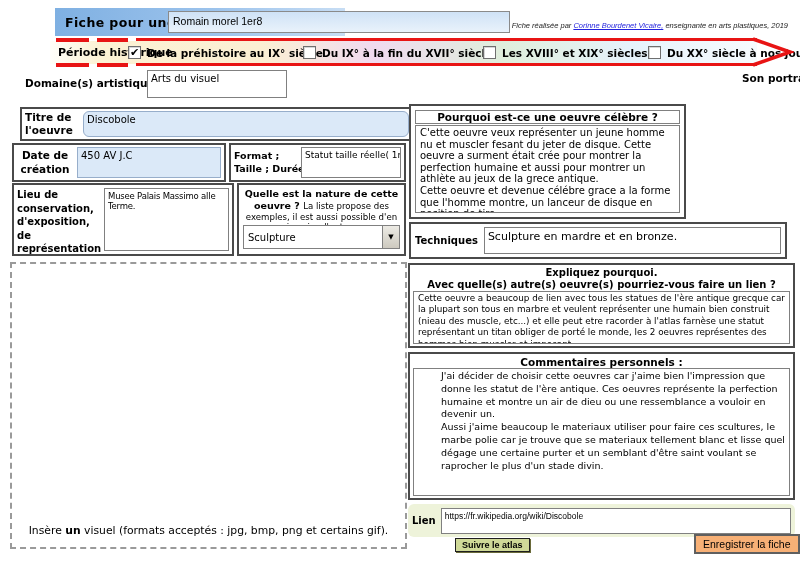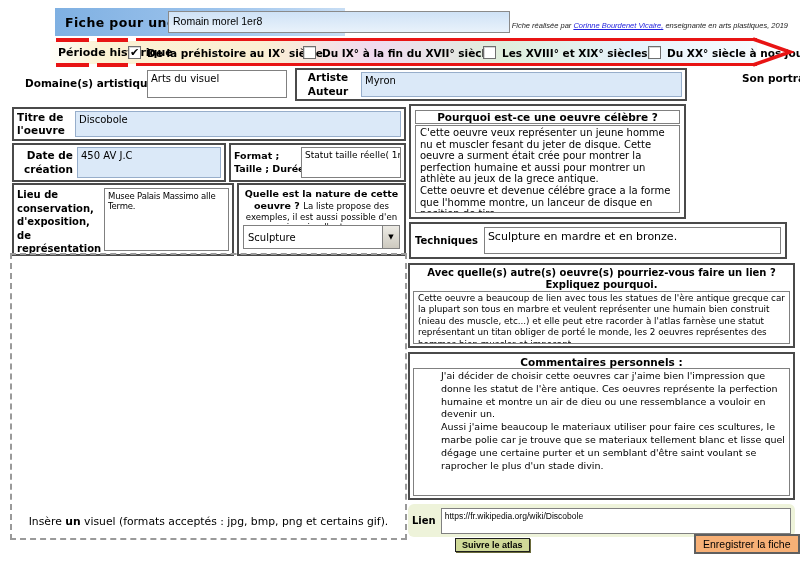--- a/index.html
+++ b/index.html
@@ -46,26 +46,26 @@
   .val { font-size:10px; padding:2px 3px; overflow:hidden; }
 
   
   .domaine-label { left:25px; top:77px; font-weight:bold; font-size:10.5px; white-space:nowrap; }
   .domaine-input { left:147px; top:70px; width:140px; height:28px; }
   .artiste-box { left:295px; top:68px; width:392px; height:33px; display:flex; padding:2px 3px; gap:5px; align-items:stretch; }
   .artiste-label { width:56px; text-align:center; line-height:1.25; align-self:center; }
   .artiste-input { flex:1; }
   .portrait-label { left:742px; top:72px; font-weight:bold; font-size:10.5px; white-space:nowrap; }
 
-  .titre-box { left:12px; top:107px; width:394px; height:34px; display:flex; padding:2px 3px; gap:4px; }
+  .titre-box { left:20px; top:107px; width:394px; height:34px; display:flex; padding:2px 3px; gap:4px; }
   .titre-label { width:54px; line-height:1.25; align-self:center; }
-  .titre-input { flex:1; }
+  .titre-input { flex:1;border-radius:6px; }
 
   .date-box { left:12px; top:143px; width:214px; height:39px; display:flex; padding:2px 3px; gap:4px; }
-  .date-label { width:56px; text-align:right; line-height:1.25; align-self:center; }
+  .date-label { width:56px; text-align:center; line-height:1.25; align-self:center; }
   .date-input { flex:1; }
 
   .format-box { left:229px; top:143px; width:177px; height:39px; display:flex; padding:2px 3px; gap:3px; }
   .format-label { width:64px; font-size:9.5px; line-height:1.3; align-self:center; white-space:nowrap; }
   .format-input { flex:1; font-size:9px; white-space:nowrap; }
 
   .lieu-box { left:12px; top:183px; width:222px; height:73px; display:flex; padding:3px; gap:3px; }
   .lieu-label { width:84px; font-size:10px; line-height:1.35; }
   .lieu-input { flex:1; font-size:8.5px; letter-spacing:-0.2px; }
 
@@ -97,21 +97,21 @@
   .lien-area { left:408px; top:504px; width:387px; height:33px; background:#eef3da; display:flex; align-items:center; padding:2px 4px; gap:5px;border-radius:6px; }
   .lien-label { font-weight:bold; font-size:10px; }
   .lien-input { flex:1; height:26px; font-family:"Liberation Sans", sans-serif; font-size:8.5px; padding:2px 3px; }
 
   .follow-btn { left:455px; top:538px; background:#cfd998; border:1px solid #1f1f1f; box-shadow:1px 1px 0 #6a6a3a;
     font-weight:bold; font-size:9px; padding:1px 6px; white-space:nowrap; cursor:pointer; }
   .save-btn { left:694px; top:534px; background:#f7b076; border:2px solid #5f5f5f;
     font-size:10.5px; padding:2px 7px; white-space:nowrap; cursor:pointer; font-family:"Liberation Sans", sans-serif; }
 
   
-  .visual-box { left:10px; top:253px; width:397px; height:287px; border:2px dashed #9a9a9a; }
+  .visual-box { left:10px; top:262px; width:397px; height:287px; border:2px dashed #9a9a9a; }
   .visual-caption { position:absolute; bottom:10px; left:0; right:0; text-align:center; font-size:10.8px; }
 </style>
 </head>
 <body>
 
 <div class="page">
 
   <div class="abs header-bar">
     <span class="header-title">Fiche pour une oeuvre par</span>
   </div>
@@ -146,24 +146,20 @@
   <div class="abs redline" style="left:136px; top:38px; width:621px; height:3px;"></div>
   <div class="abs redline" style="left:56px; top:63px; width:33px; height:4px;"></div>
   <div class="abs redline" style="left:97px; top:63px; width:31px; height:4px;"></div>
   <div class="abs redline" style="left:136px; top:63px; width:621px; height:3px;"></div>
   <svg class="abs arrow-svg" width="42" height="31">
     <polyline points="1,2 38,15 1,28" fill="none" stroke="#e81414" stroke-width="3.6"></polyline>
   </svg>
 
   <div class="abs domaine-label">Domaine(s) artistique(s)</div>
   <div class="abs domaine-input white-input val">Arts du visuel</div>
-  <div class="abs artiste-box boxed">
-    <div class="artiste-label lbl">Artiste Auteur</div>
-    <div class="artiste-input blue-input val">Myron</div>
-  </div>
   <div class="abs portrait-label">Son portrait</div>
 
   <div class="abs titre-box boxed">
     <div class="titre-label lbl">Titre de l'oeuvre</div>
     <div class="titre-input blue-input val">Discobole</div>
   </div>
 
   <div class="abs date-box boxed">
     <div class="date-label lbl">Date de création</div>
     <div class="date-input blue-input val">450 AV J.C</div>
@@ -195,22 +191,22 @@
     <div class="textarea pourquoi-text">C'ette oeuvre veux représenter un jeune homme nu et muscler fesant du jeter de disque. Cette oeuvre a surment était crée pour montrer la perfection humaine et aussi pour montrer un athlète au jeux de la grece antique.
 Cette oeuvre et devenue célébre grace a la forme que l'homme montre, un lanceur de disque en position de tire.</div>
   </div>
 
   <div class="abs tech-box boxed">
     <div class="tech-label lbl">Techniques</div>
     <div class="tech-input white-input val">Sculpture en mardre et en bronze.</div>
   </div>
 
   <div class="abs avec-box boxed">
+    <div class="sec-title avec-title">Expliquez pourquoi.</div>
     <div class="sec-title avec-title">Avec quelle(s) autre(s) oeuvre(s) pourriez-vous faire un lien ?</div>
-    <div class="sec-title avec-title">Expliquez pourquoi.</div>
     <div class="textarea avec-text">Cette oeuvre a beaucoup de lien avec tous les statues de l'ère antique grecque car la plupart son tous en marbre et veulent représenter une humain bien construit (nieau des muscle, etc...) et elle peut etre racorder à l'atlas farnèse une statut représentant un titan obliger de porté le monde, les 2 oeuvres représentes des hommes bien muscler et imposant</div>
   </div>
 
   <div class="abs comm-box boxed">
     <div class="sec-title">Commentaires personnels :</div>
     <div class="textarea comm-text">J'ai décider de choisir cette oeuvres car j'aime bien l'impression que donne les statut de l'ère antique. Ces oeuvres représente la perfection humaine et montre un air de dieu ou une ressemblance a vouloir en devenir un.
 Aussi j'aime beaucoup le materiaux utiliser pour faire ces scultures, le marbe polie car je trouve que se materiaux tellement blanc et lisse quel dégage une certaine purter et un semblant d'être saint voulant se raprocher le plus d'un stade divin.</div>
   </div>
 
   <div class="abs lien-area">

